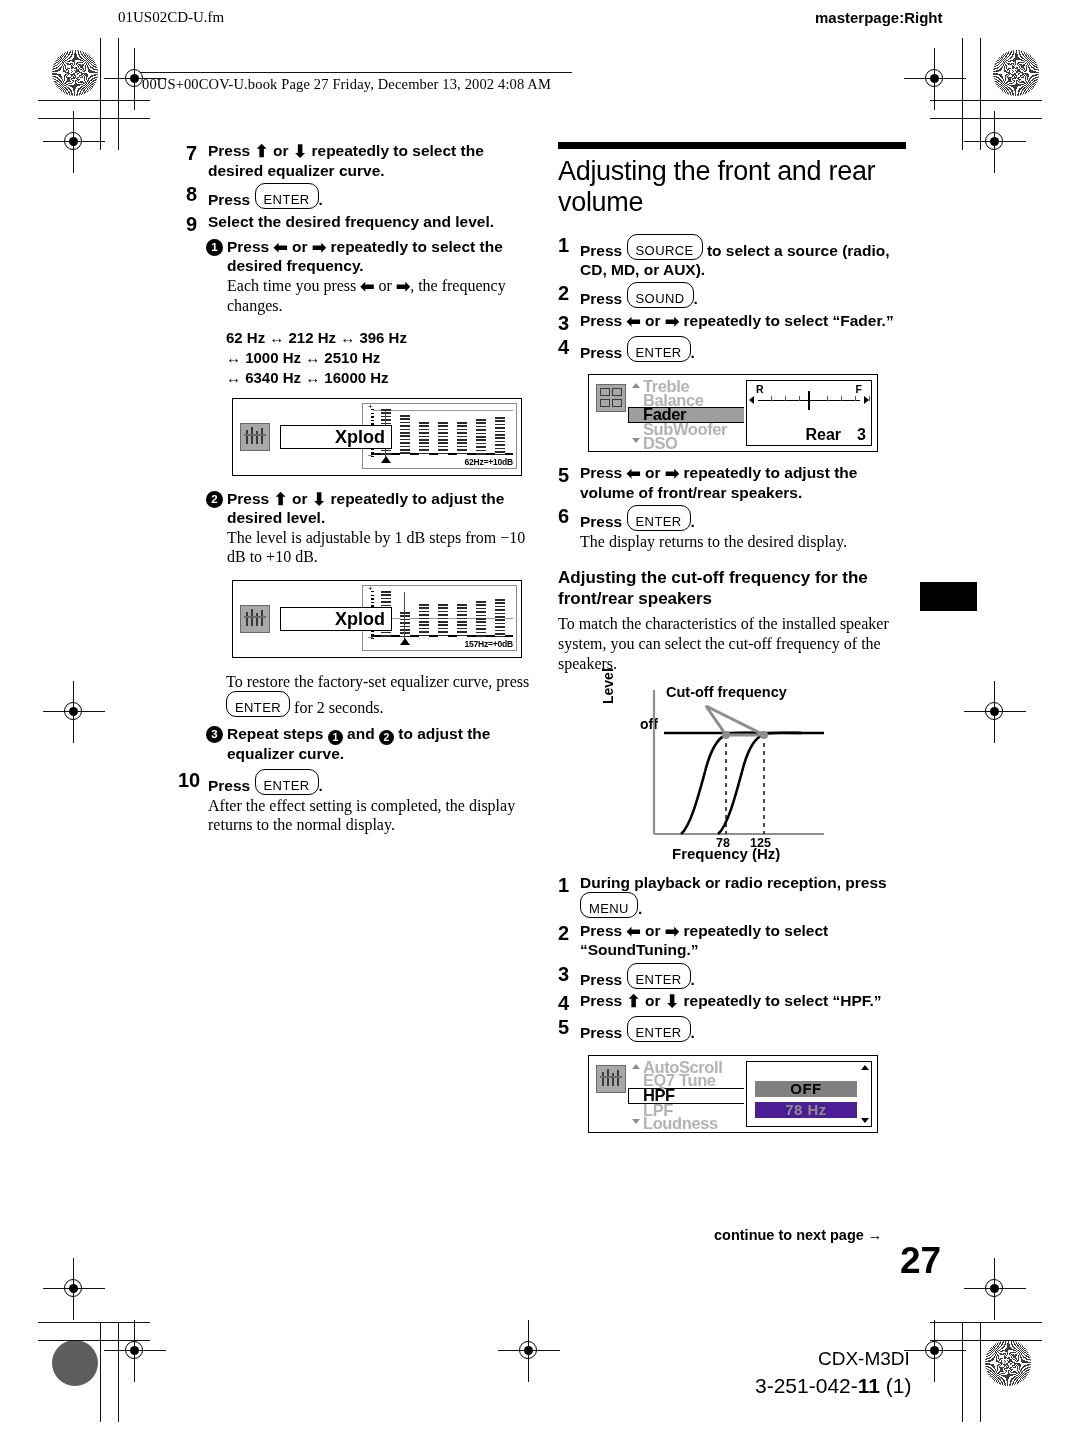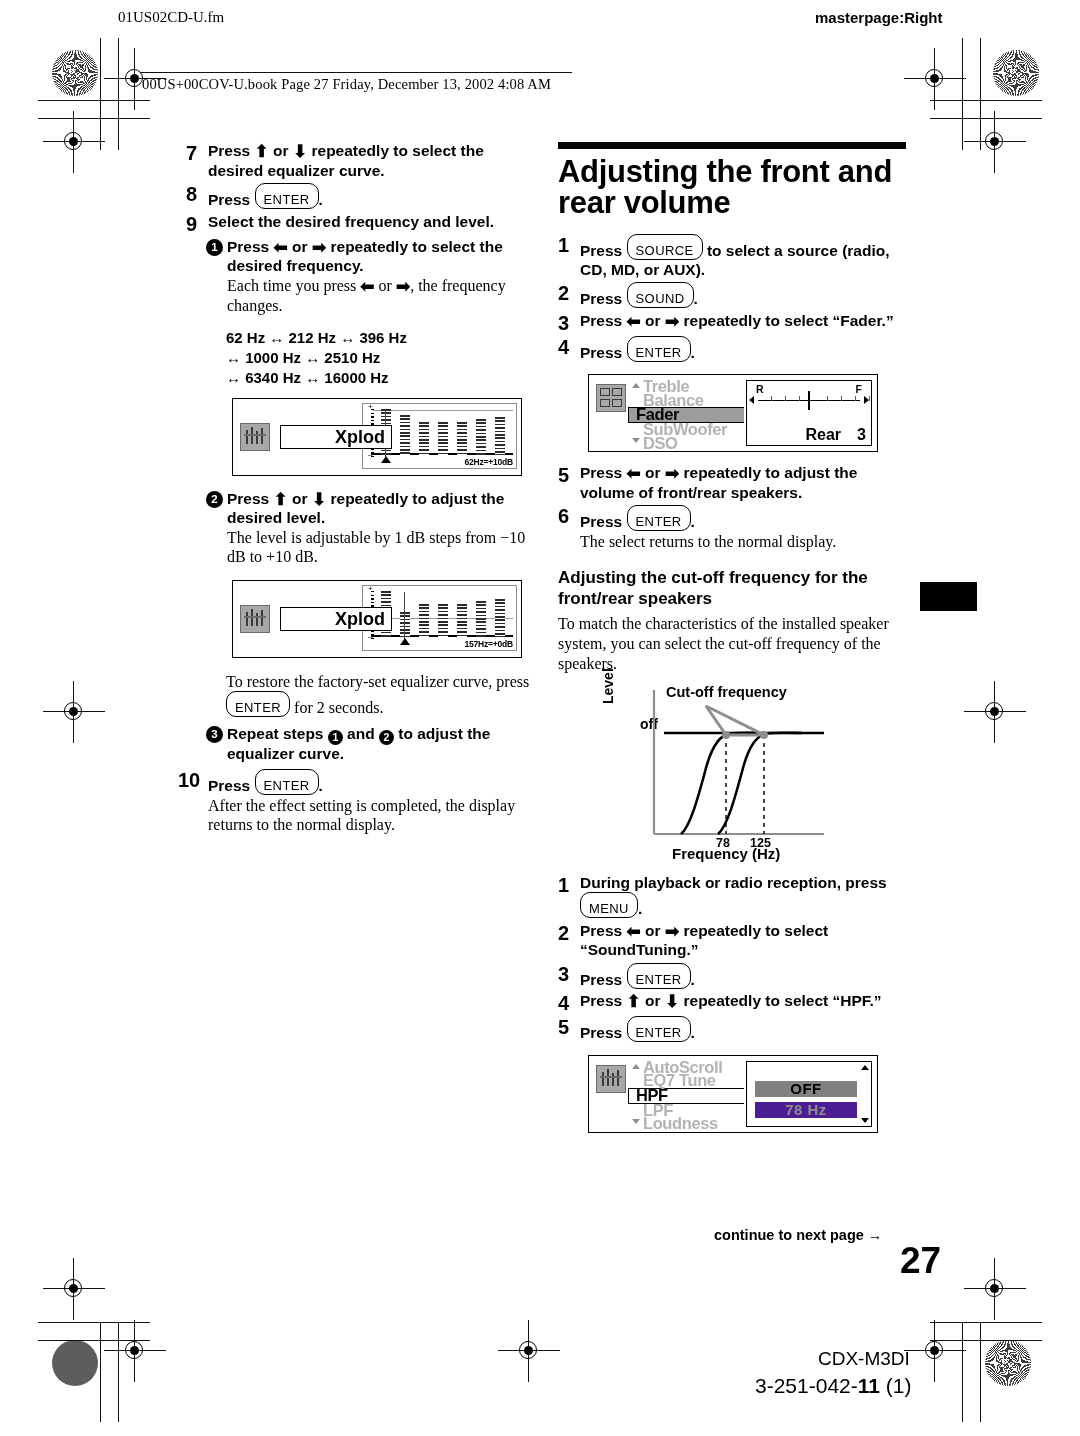--- a/index.html
+++ b/index.html
@@ -168,21 +168,21 @@
     margin-left: 40px;
     margin-top: 13px;
   }
 
   
   .sect-rule {
     width: 348px; height: 7px; background: #000;
     margin-bottom: 7px;
   }
   .sect-title {
-    font-size: 31px; font-weight: bold;
+    font-size: 27px; font-weight: normal;
     line-height: 31px;
     letter-spacing: -0.3px;
   }
   .sub-head {
     font-size: 17px; font-weight: bold;
     line-height: 21px;
     margin-top: 16px; margin-bottom: 5px;
   }
 
   
@@ -305,21 +305,21 @@
   }
   .menu-list .row.sel {
     color: #000;
     background: #9d9d9d;
     border-top: 1.5px solid #000;
     border-bottom: 1.5px solid #000;
     border-left: 1.5px solid #000;
     height: 16px;
     line-height: 13px;
     margin-left: -2px;
-    padding-left: 7px;
+    padding-left: 14px;
     box-sizing: border-box;
   }
   .menu-list .row.sel.light { background: #fff; }
   .menu-list .caret {
     position: absolute; left: 2px;
     width: 0; height: 0;
     border-left: 4px solid transparent;
     border-right: 4px solid transparent;
   }
   .menu-list .caret.up { top: 3px; border-bottom: 5px solid #8e8e8e; }
@@ -717,21 +717,21 @@
   </div>
 
   <div class="step" style="margin-top:12px;">
     <div class="step-num">5</div>
     <div class="step-body"><span>Press </span><span class="arrow">⬅</span><span> or </span><span class="arrow">➡</span><span> repeatedly to adjust the volume of front/rear speakers.</span></div>
   </div>
 
   <div class="step">
     <div class="step-num">6</div>
     <div class="step-body"><span>Press </span><span class="key">ENTER</span><span>.</span>
-      <div class="serif">The select returns to the normal display.</div>
+      <div class="serif">The display returns to the desired display.</div>
     </div>
   </div>
 
   <div class="sub-head">Adjusting the cut-off frequency for the front/rear speakers</div>
   <div class="serif" style="line-height:20px;">To match the characteristics of the installed speaker system, you can select the cut-off frequency of the speakers.</div>
 
   <div class="chart-wrap">
     <div class="chart-ylabel">Level</div>
     <div class="chart-title">Cut-off frequency</div>
     <div class="chart-off">off</div>

